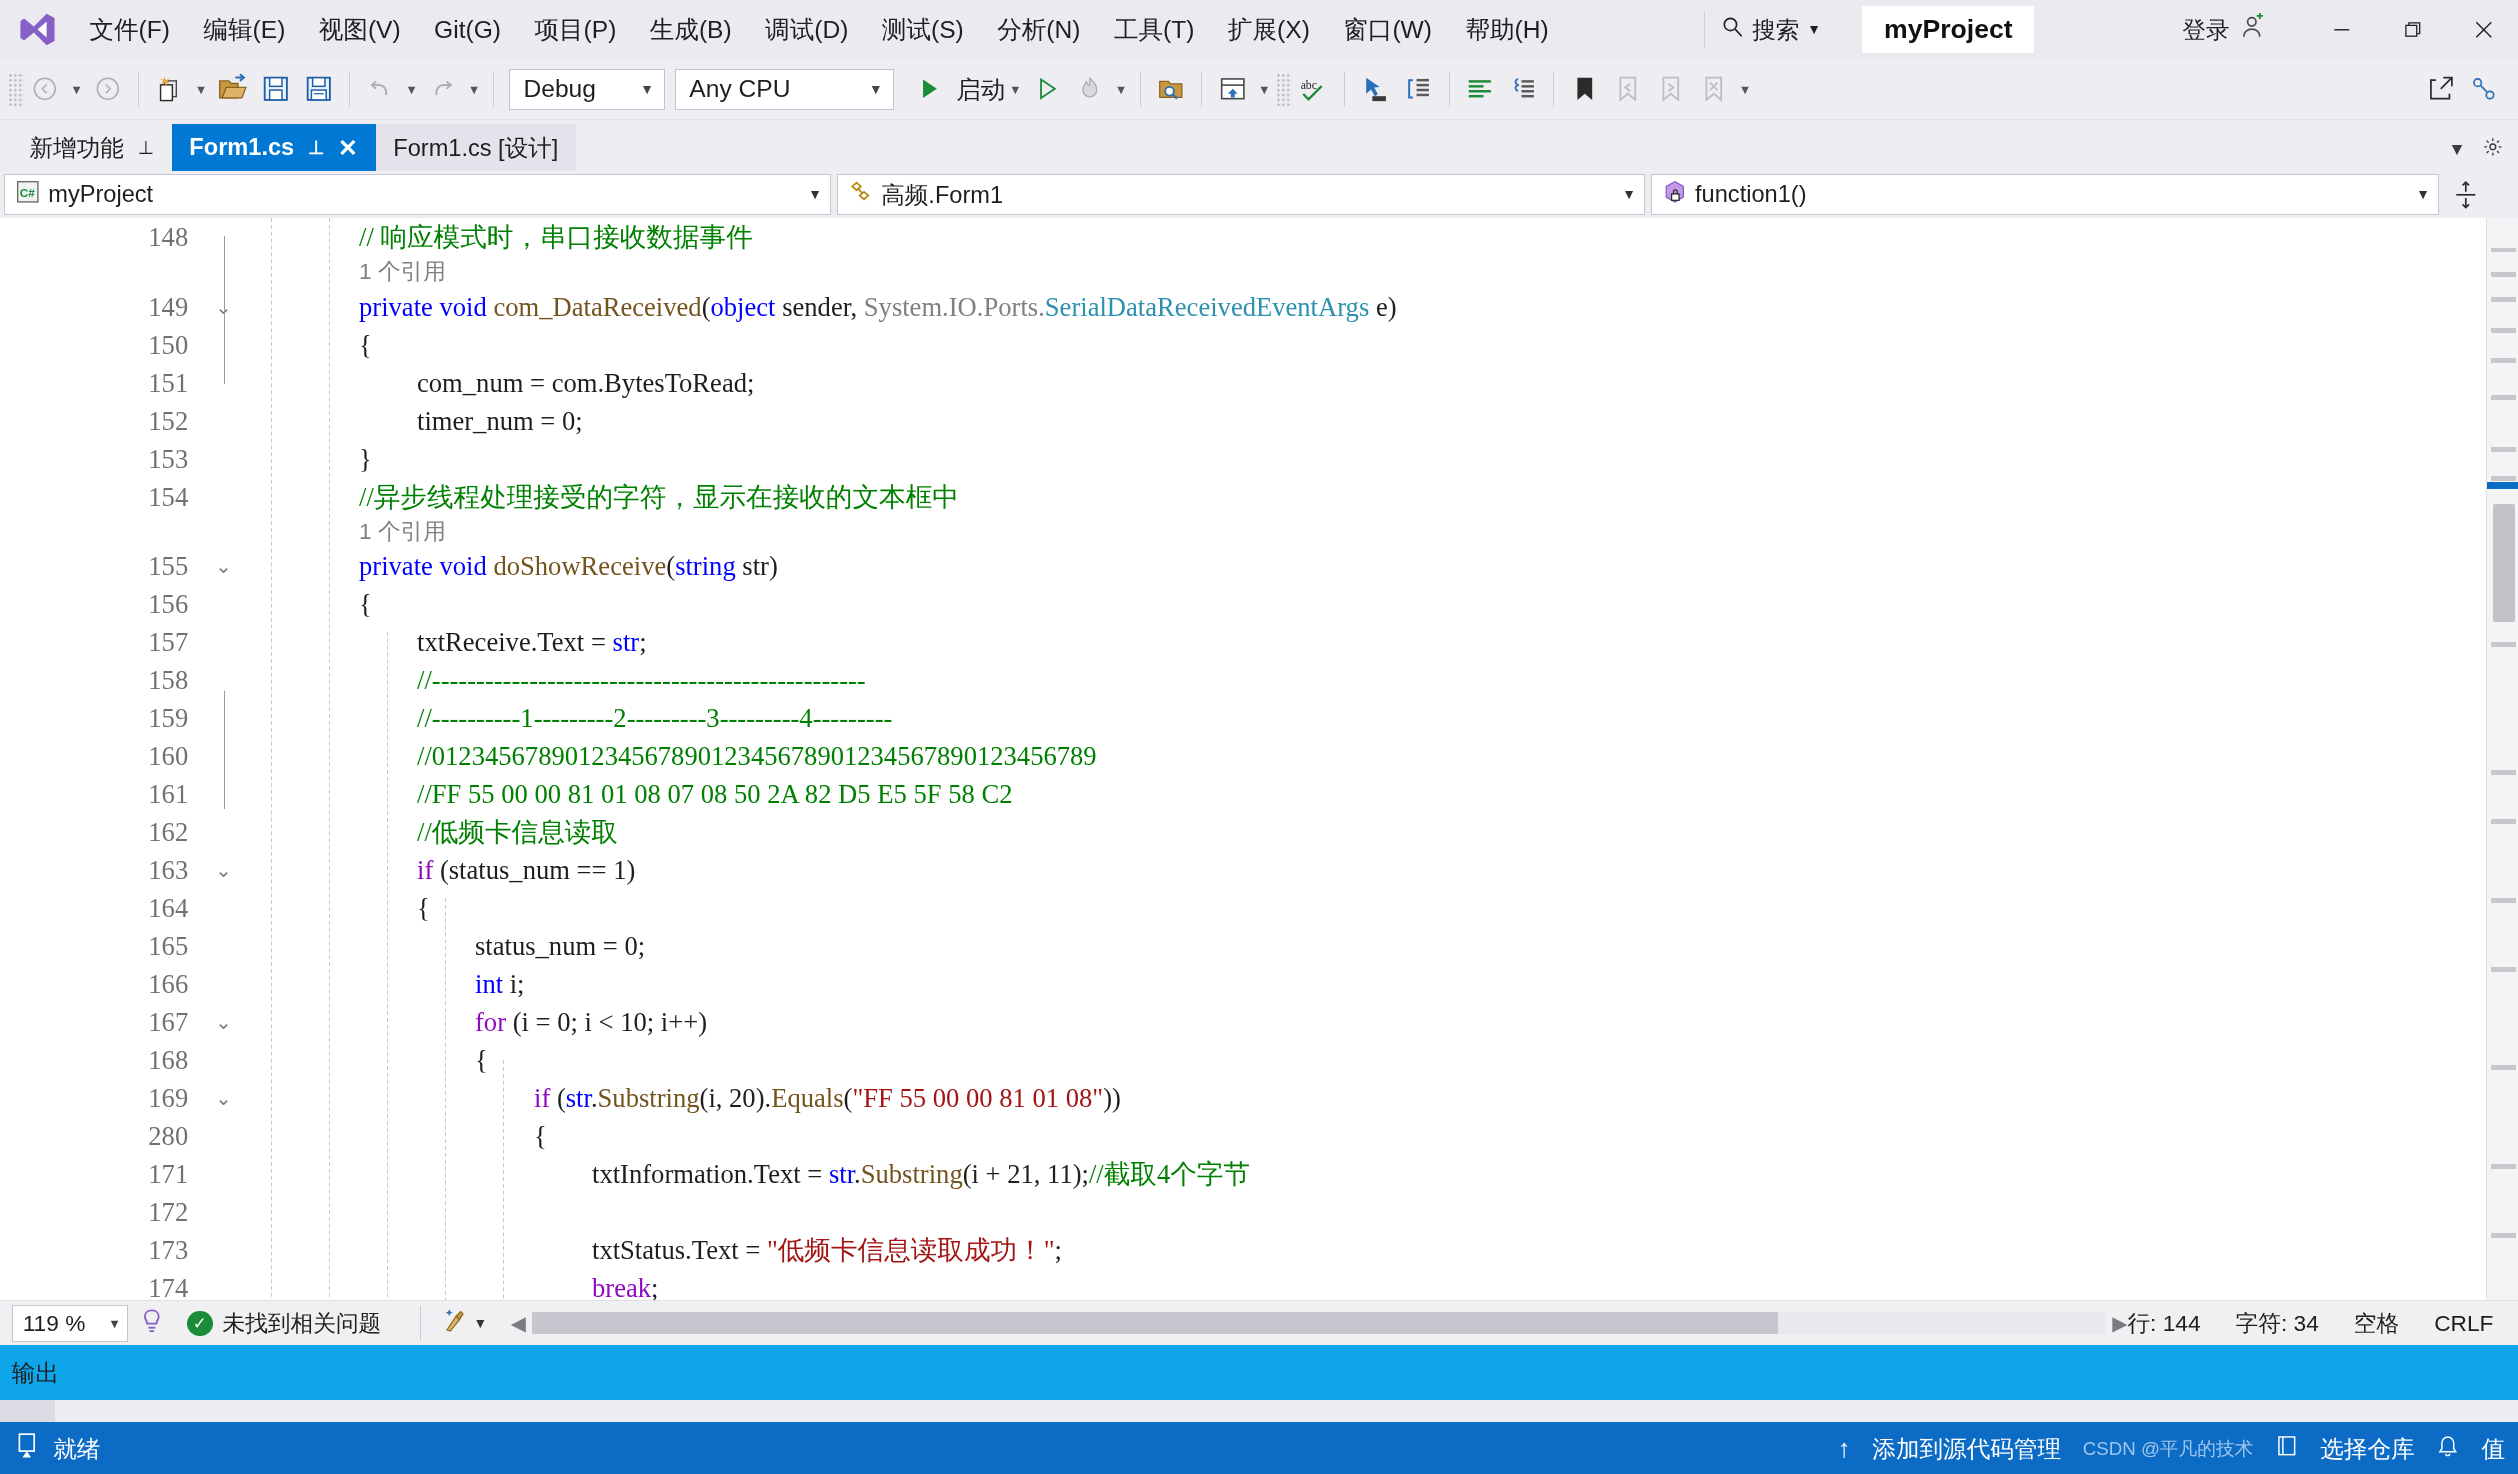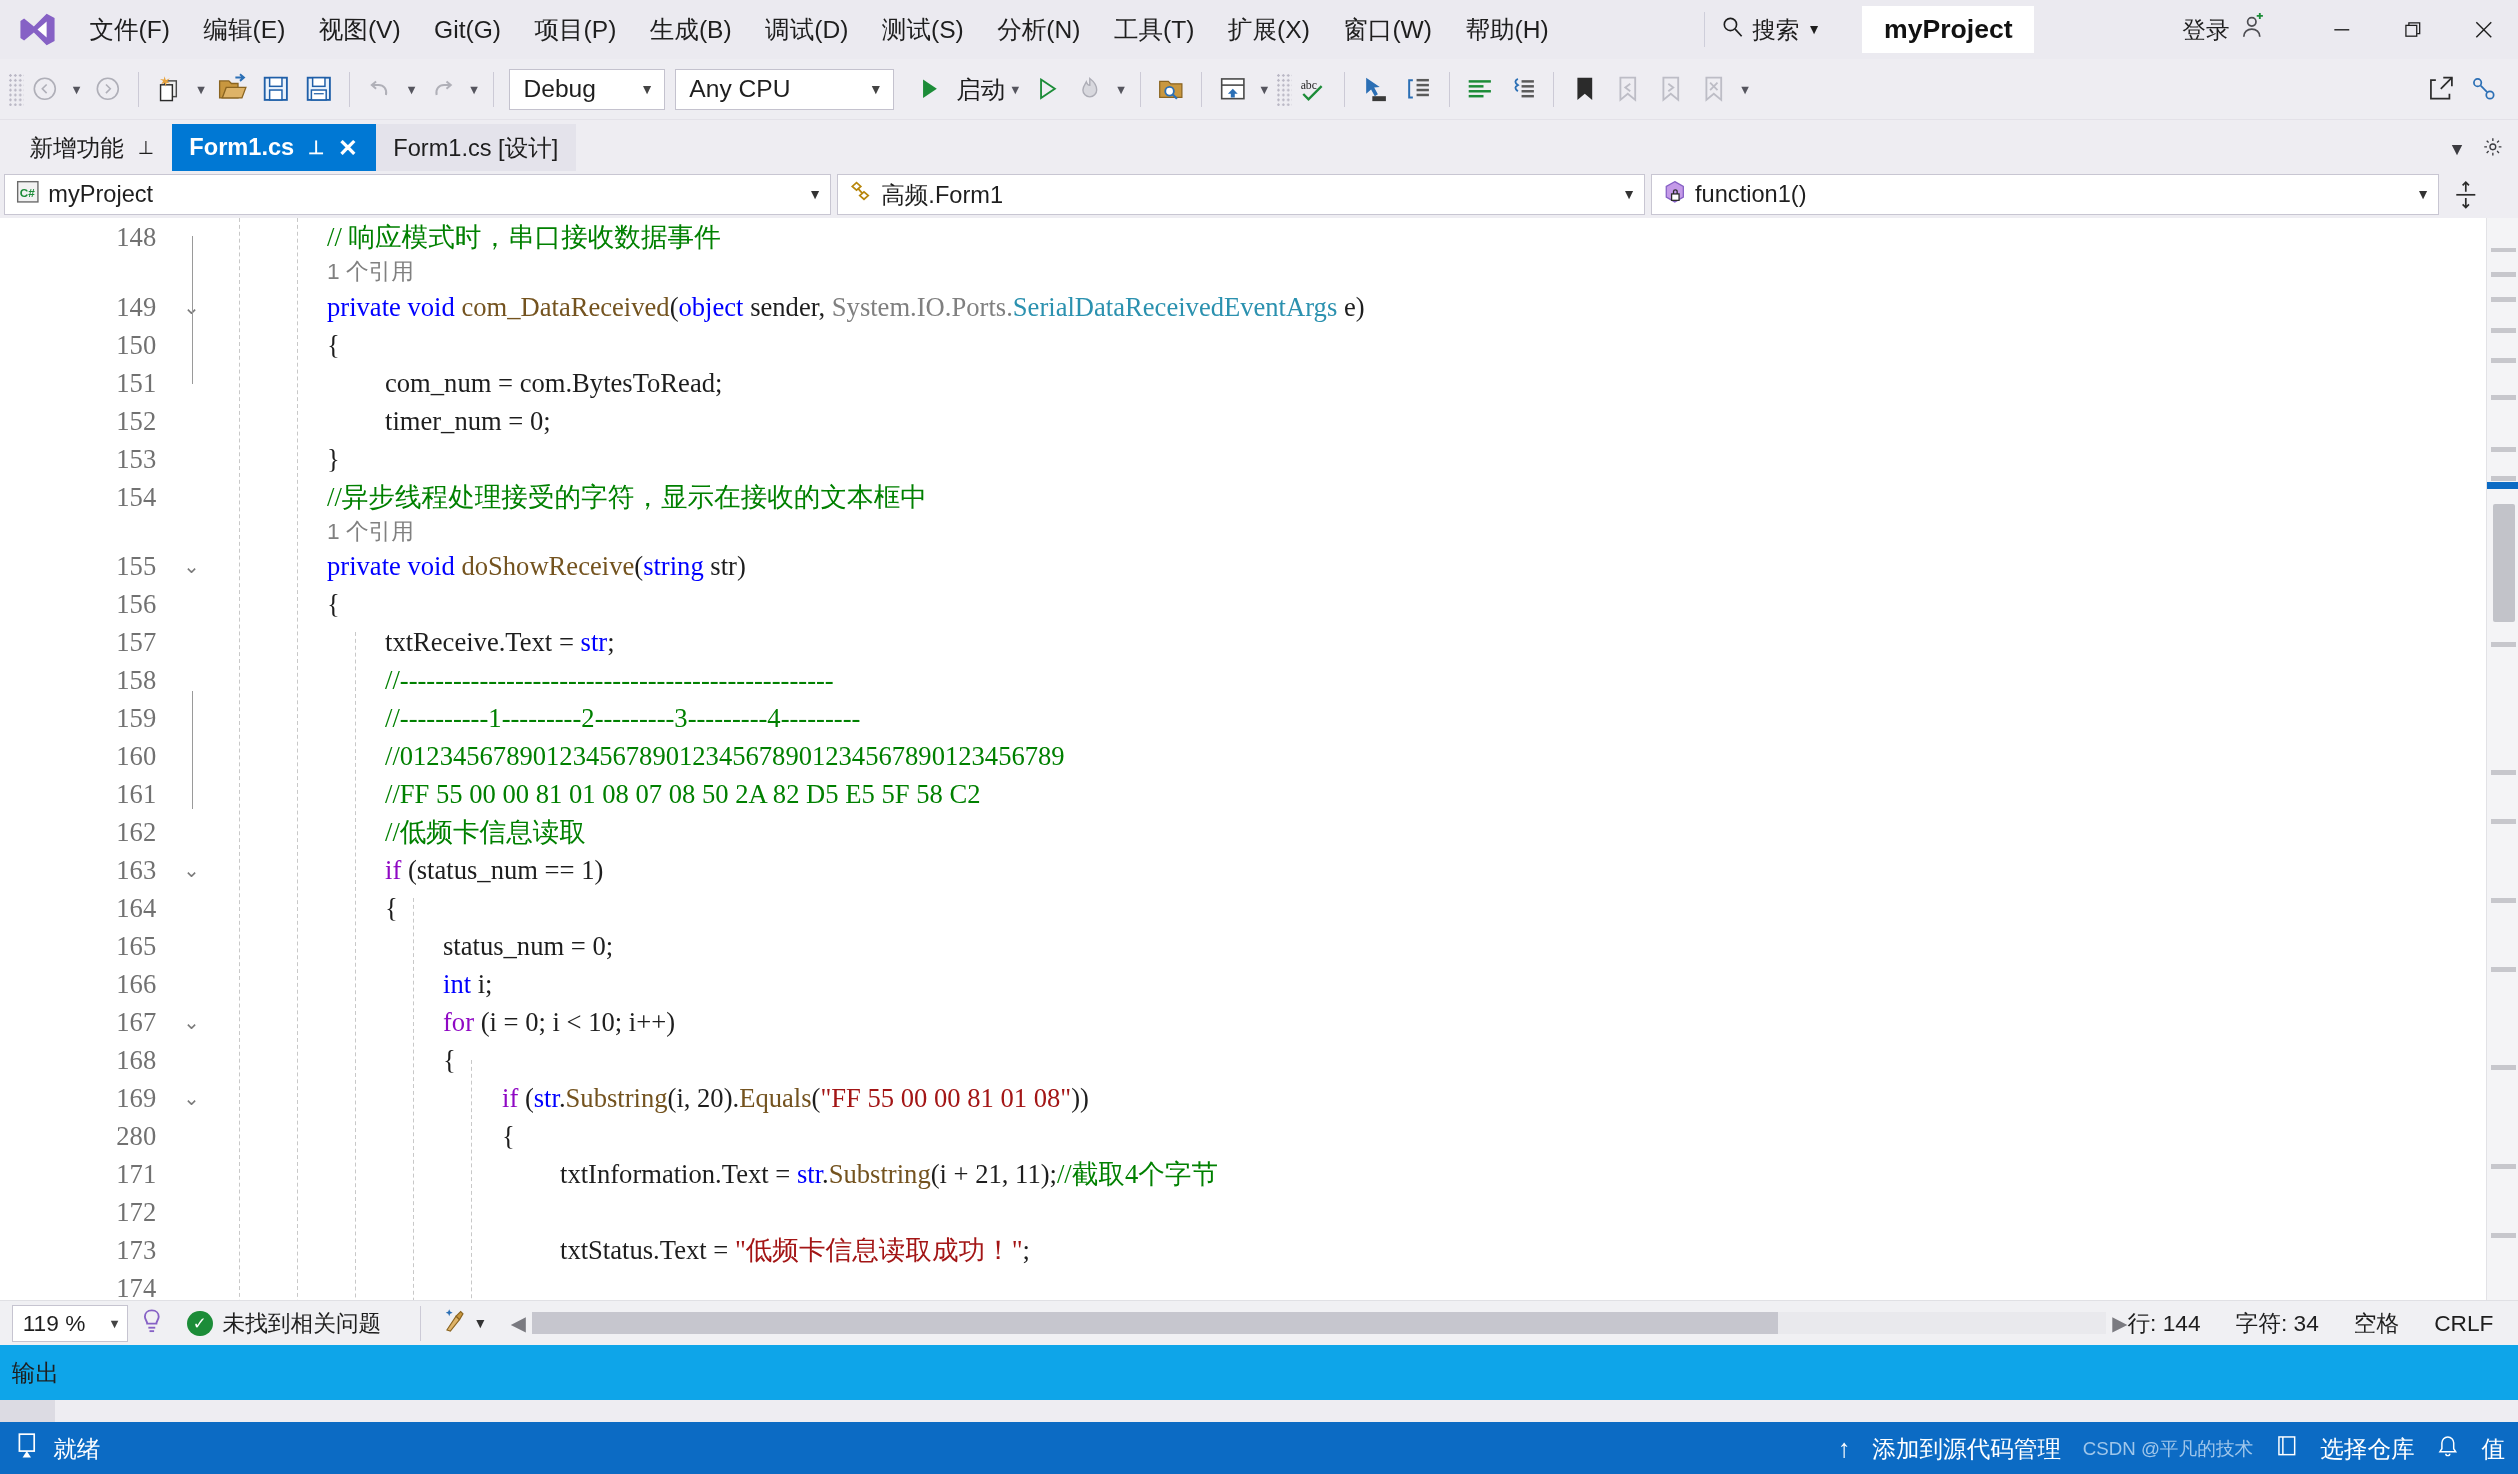--- a/index.html
+++ b/index.html
@@ -69,21 +69,21 @@
   .navbar { height: 47px; background:#EEEDF2; display:flex; align-items:center; flex-shrink:0; gap:5.9px; padding: 0 3.9px;}
   .nav-combo {
     height: 41px; background:#FFFFFF; border:1px solid #C8C6D2; display:flex; align-items:center;
     padding: 0 7.9px 0 9.9px; font-size:23.6px; color:#1E1E1E; gap:7.9px; overflow:hidden;
   }
   .nav-combo .lbl { flex:1; white-space:nowrap; overflow:hidden; }
   .nav-combo .arr { font-size:13.8px; color:#333; }
   .nav-split { width:43px; display:flex; align-items:center; justify-content:center; font-size:23.6px; color:#2b2b2b;}
 
   
-  .editor-wrap { flex:1; display:flex; background:#FFFFFF; position:relative; overflow:hidden; min-height:0;}
+  .editor-wrap { flex:1; display:flex; background:#FFFFFF; position:relative; overflow:hidden; min-height:0;padding-left:32px;}
   .editor { flex:1; display:flex; position:relative; overflow:hidden; }
   .gutter-nums { width: 172px; flex-shrink:0; text-align:right; padding-right: 15.8px; }
   .fold-col { width: 39px; flex-shrink:0; position:relative; }
   .code-col { flex:1; position:relative; overflow:hidden; }
   .ln {
     height: 38px; line-height: 38px; color:#2B91AF; font-family:"Liberation Serif", serif;
     font-size: 26.6px; color:#717171; white-space:nowrap;
   }
   .ln.blank { color: transparent; }
   .cl {
@@ -597,20 +597,21 @@
             <div class="cl" style="padding-left: 174px;"><span class="blk">{</span></div>
             <div class="cl" style="padding-left: 232px;"><span class="blk">status_num = 0;</span></div>
             <div class="cl" style="padding-left: 232px;"><span class="kw">int</span><span class="blk"> i;</span></div>
             <div class="cl" style="padding-left: 232px;"><span class="kw2">for</span><span class="blk"> (i = 0; i &lt; 10; i++)</span></div>
             <div class="cl" style="padding-left: 232px;"><span class="blk">{</span></div>
             <div class="cl" style="padding-left: 291px;"><span class="kw2">if</span><span class="blk"> (</span><span class="kw">str</span><span class="blk">.</span><span class="mth">Substring</span><span class="blk">(i, 20).</span><span class="mth">Equals</span><span class="blk">(</span><span class="str">"FF 55 00 00 81 01 08"</span><span class="blk">))</span></div>
             <div class="cl" style="padding-left: 291px;"><span class="blk">{</span></div>
             <div class="cl" style="padding-left: 349px;"><span class="blk">txtInformation.Text = </span><span class="kw">str</span><span class="blk">.</span><span class="mth">Substring</span><span class="blk">(i + 21, 11);</span><span class="cmt">//截取4个字节</span></div>
             <div class="cl" style="padding-left: 349px;"><span class="blk"></span></div>
             <div class="cl" style="padding-left: 349px;"><span class="blk">txtStatus.Text = </span><span class="str">"低频卡信息读取成功！"</span><span class="blk">;</span></div>
+            <div class="cl" style="padding-left: 349px;"><span class="kw2">break</span><span class="blk">;</span></div>
           </div>
       </div>
     </div>
 
     <div class="vscroll">
       <div class="vthumb" style="top:286px; height:118px;"></div>
       <div class="vmark" style="top:29.6px;  background:#C7C7CC;"></div>
       <div class="vmark" style="top:54px;  background:#C7C7CC;"></div>
       <div class="vmark" style="top:79px;  background:#C7C7CC;"></div>
       <div class="vmark" style="top:110px; background:#C7C7CC;"></div>

